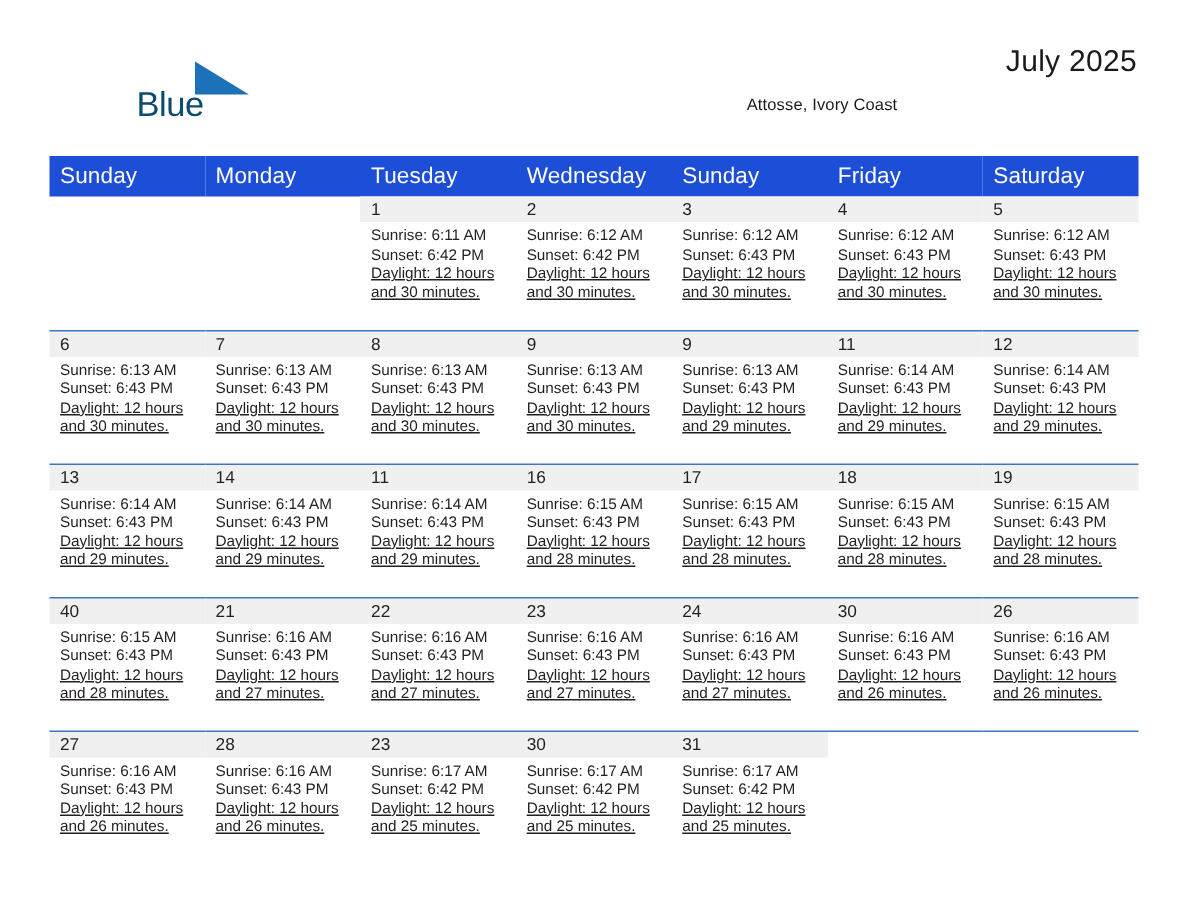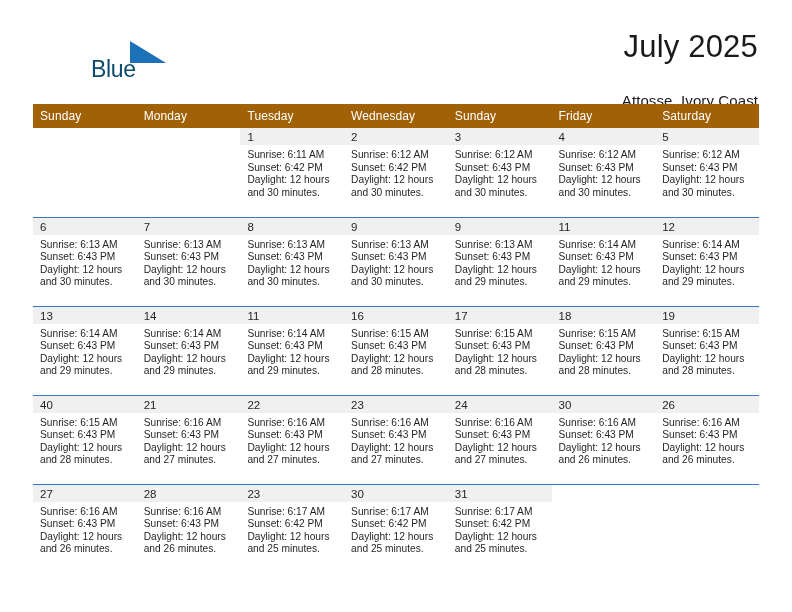--- a/index.html
+++ b/index.html
@@ -67,49 +67,50 @@
   }
 
   .title-wrap {
     position: absolute;
     right: 34px;
     top: 30px;
     text-align: right;
     width: 420px;
   }
   .cal-title {
-    font-size: 31px;
+    font-size: 20px;
     color: #1a1a1a;
     line-height: 1.1;
     font-weight: normal;
     margin: 0;
     letter-spacing: 0.2px;
   }
   .cal-subtitle {
-    font-size: 15px;
+    font-size: 11px;
     color: #1a1a1a;
-    margin-top: 28px;
+    margin-top: 12px;
     letter-spacing: 0.1px;
+    text-align: center;
   }
 
   
   .cal {
     position: absolute;
     left: 33px;
     top: 104px;
     width: 726px;
     border-collapse: collapse;
     table-layout: fixed;
   }
   .cal col { width: 103.71px; }
 
   .cal thead th {
-    background: #a16207;
+    background: #1d4ed8;
     color: #ffffff;
-    font-size: 12px;
+    font-size: 15px;
     font-weight: normal;
     text-align: left;
     padding: 5px 0 5px 7px;
     height: 20px;
     box-sizing: border-box;
     letter-spacing: 0.1px;
   }
 
   .week-row > td {
     vertical-align: top;
@@ -135,21 +136,21 @@
     background: transparent;
   }
 
   .details {
     padding: 4px 8px 0 7px;
     font-size: 10.2px;
     line-height: 12.6px;
     color: #231f20;
   }
   .details div { white-space: nowrap; }
-  .details .daylight { white-space: normal; }
+  .details .daylight { white-space: normal; text-decoration: underline; }
 </style>
 </head>
 <body>
 
 <div class="page">
 
   <div class="header">
 
     <div class="brand">
       <span class="brand-mark">

